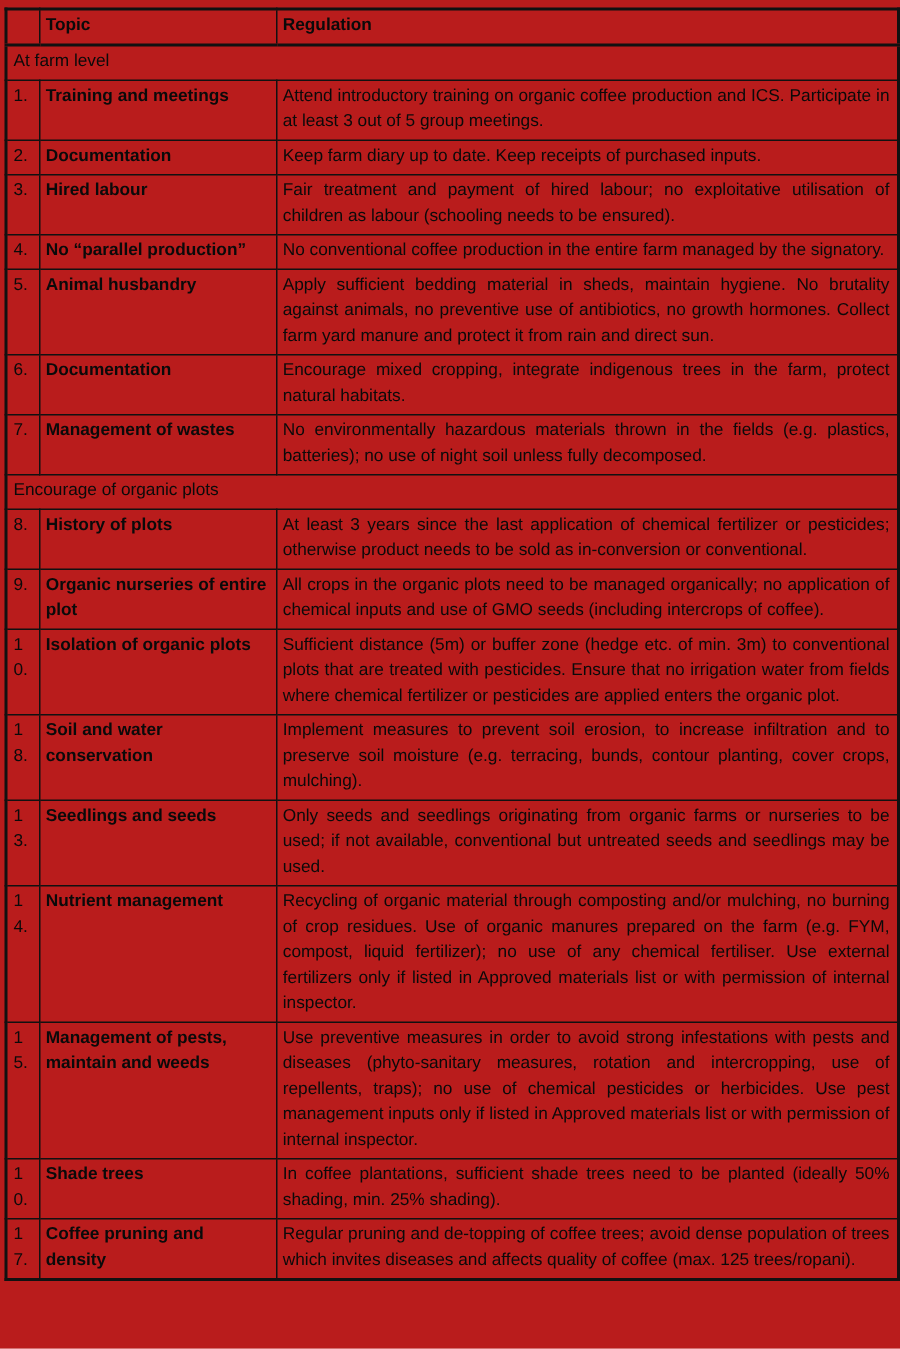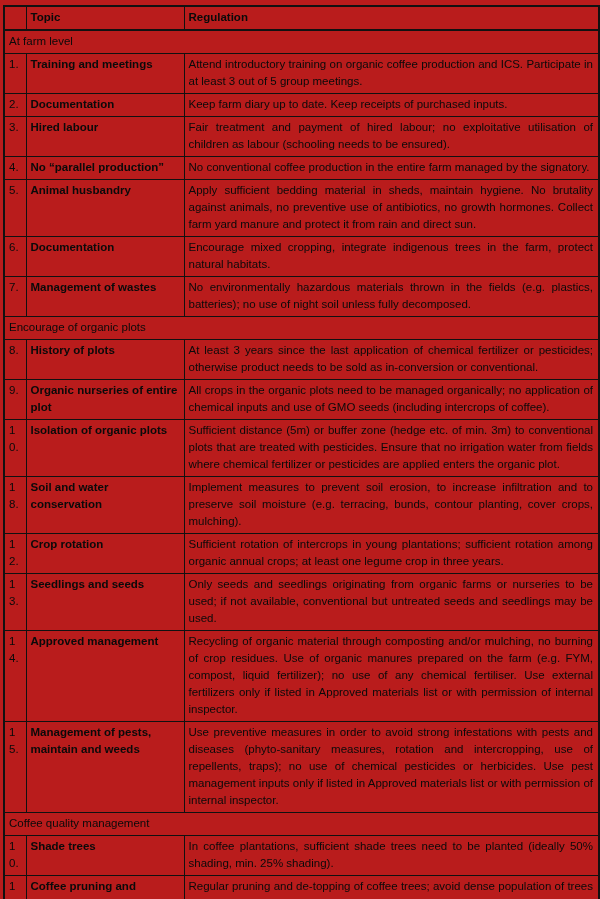--- a/index.html
+++ b/index.html
@@ -128,43 +128,35 @@
         <td class="num">10.</td>
         <td class="topic">Isolation of organic plots</td>
         <td class="reg">Sufficient distance (5m) or buffer zone (hedge etc. of min. 3m) to conventional plots that are treated with pesticides. Ensure that no irrigation water from fields where chemical fertilizer or pesticides are applied enters the organic plot.</td>
       </tr>
       <tr>
         <td class="num">18.</td>
         <td class="topic">Soil and water conservation</td>
         <td class="reg">Implement measures to prevent soil erosion, to increase infiltration and to preserve soil moisture (e.g. terracing, bunds, contour planting, cover crops, mulching).</td>
       </tr>
       <tr>
-        <td class="num">12.</td>
-        <td class="topic">Crop rotation</td>
-        <td class="reg">Sufficient rotation of intercrops in young plantations; sufficient rotation among organic annual crops; at least one legume crop in three years.</td>
-      </tr>
-      <tr>
         <td class="num">13.</td>
         <td class="topic">Seedlings and seeds</td>
         <td class="reg">Only seeds and seedlings originating from organic farms or nurseries to be used; if not available, conventional but untreated seeds and seedlings may be used.</td>
       </tr>
       <tr>
         <td class="num">14.</td>
-        <td class="topic">Approved management</td>
+        <td class="topic">Nutrient management</td>
         <td class="reg">Recycling of organic material through composting and/or mulching, no burning of crop residues. Use of organic manures prepared on the farm (e.g. FYM, compost, liquid fertilizer); no use of any chemical fertiliser. Use external fertilizers only if listed in Approved materials list or with permission of internal inspector.</td>
       </tr>
       <tr>
         <td class="num">15.</td>
         <td class="topic">Management of pests, maintain and weeds</td>
         <td class="reg">Use preventive measures in order to avoid strong infestations with pests and diseases (phyto-sanitary measures, rotation and intercropping, use of repellents, traps); no use of chemical pesticides or herbicides. Use pest management inputs only if listed in Approved materials list or with permission of internal inspector.</td>
       </tr>
 
-      <tr>
-        <td class="section" colspan="3">Coffee quality management</td>
-      </tr>
       <tr>
         <td class="num">10.</td>
         <td class="topic">Shade trees</td>
         <td class="reg">In coffee plantations, sufficient shade trees need to be planted (ideally 50% shading, min. 25% shading).</td>
       </tr>
       <tr>
         <td class="num">17.</td>
         <td class="topic">Coffee pruning and density</td>
         <td class="reg">Regular pruning and de-topping of coffee trees; avoid dense population of trees which invites diseases and affects quality of coffee (max. 125 trees/ropani).</td>
       </tr>

